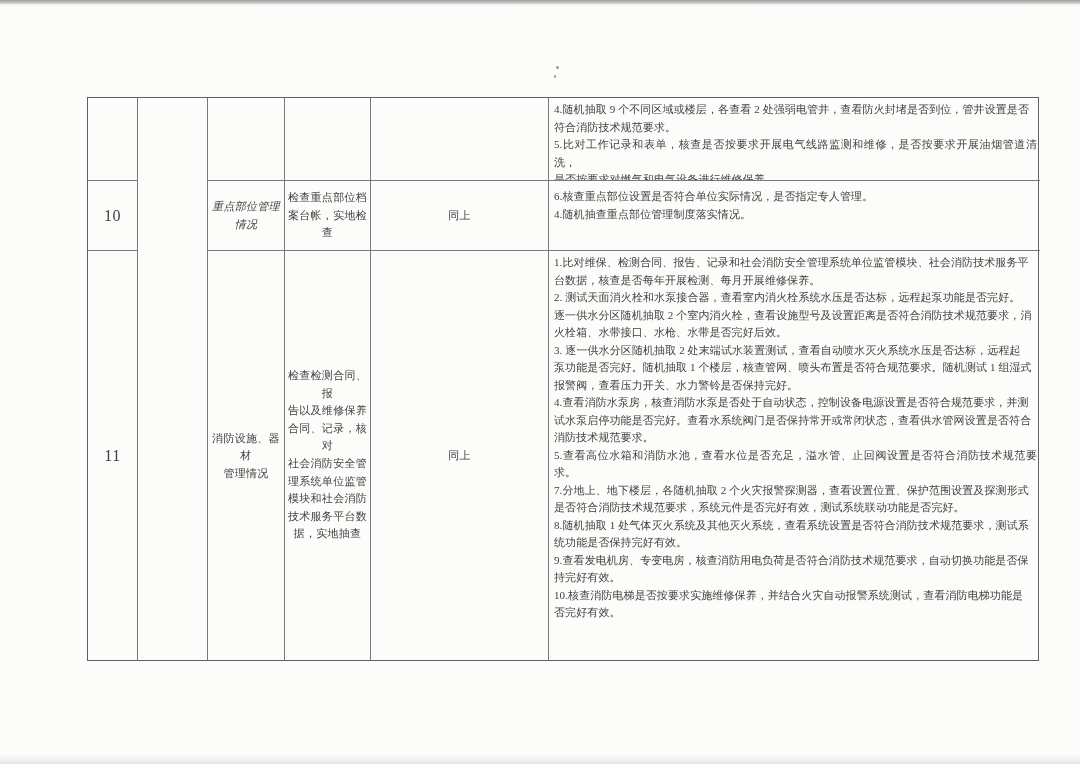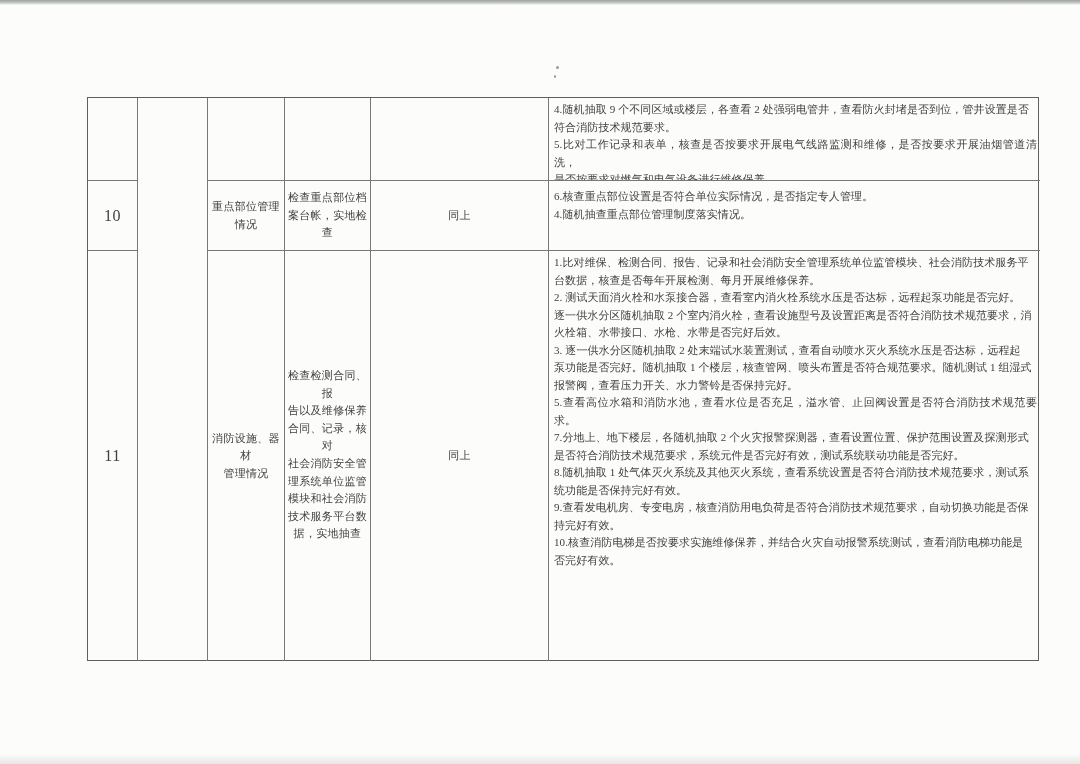--- a/index.html
+++ b/index.html
@@ -66,21 +66,21 @@
 
   <div class="tbl">
 
     <div class="cell cc num" style="left:0;top:0;width:50px;height:83px;"></div>
     <div class="cell cc num" style="left:0;top:83px;width:50px;height:70px;">10</div>
     <div class="cell cc num no-bb" style="left:0;top:153px;width:50px;height:410px;">11</div>
 
     <div class="cell cc no-bb" style="left:50px;top:0;width:70px;height:563px;"></div>
 
     <div class="cell cc" style="left:120px;top:0;width:77px;height:83px;"></div>
-    <div class="cell cc" style="left:120px;top:83px;width:77px;height:70px;">重点部位管理
+    <div class="cell cc" style="left:120px;top:83px;width:77px;height:70px;font-style:italic;">重点部位管理
 情况</div>
     <div class="cell cc no-bb" style="left:120px;top:153px;width:77px;height:410px;">消防设施、器材
 管理情况</div>
 
     <div class="cell cc" style="left:197px;top:0;width:86px;height:83px;"></div>
     <div class="cell cc" style="left:197px;top:83px;width:86px;height:70px;">检查重点部位档
 案台帐，实地检查</div>
     <div class="cell cc no-bb" style="left:197px;top:153px;width:86px;height:410px;font-family:Liberation Mono, monospace;">检查检测合同、报
 告以及维修保养
 合同、记录，核对
@@ -106,20 +106,23 @@
       </div>
     <div class="cell content no-br no-bb" style="left:461px;top:153px;width:491px;height:410px;">
         <div class="para">1.比对维保、检测合同、报告、记录和社会消防安全管理系统单位监管模块、社会消防技术服务平
 台数据，核查是否每年开展检测、每月开展维修保养。</div>
         <div class="para">2. 测试天面消火栓和水泵接合器，查看室内消火栓系统水压是否达标，远程起泵功能是否完好。
 逐一供水分区随机抽取 2 个室内消火栓，查看设施型号及设置距离是否符合消防技术规范要求，消
 火栓箱、水带接口、水枪、水带是否完好后效。</div>
         <div class="para">3. 逐一供水分区随机抽取 2 处末端试水装置测试，查看自动喷水灭火系统水压是否达标，远程起
 泵功能是否完好。随机抽取 1 个楼层，核查管网、喷头布置是否符合规范要求。随机测试 1 组湿式
 报警阀，查看压力开关、水力警铃是否保持完好。</div>
+        <div class="para">4.查看消防水泵房，核查消防水泵是否处于自动状态，控制设备电源设置是否符合规范要求，并测
+试水泵启停功能是否完好。查看水系统阀门是否保持常开或常闭状态，查看供水管网设置是否符合
+消防技术规范要求。</div>
         <div class="para">5.查看高位水箱和消防水池，查看水位是否充足，溢水管、止回阀设置是否符合消防技术规范要求。</div>
         <div class="para">7.分地上、地下楼层，各随机抽取 2 个火灾报警探测器，查看设置位置、保护范围设置及探测形式
 是否符合消防技术规范要求，系统元件是否完好有效，测试系统联动功能是否完好。</div>
         <div class="para">8.随机抽取 1 处气体灭火系统及其他灭火系统，查看系统设置是否符合消防技术规范要求，测试系
 统功能是否保持完好有效。</div>
         <div class="para">9.查看发电机房、专变电房，核查消防用电负荷是否符合消防技术规范要求，自动切换功能是否保
 持完好有效。</div>
         <div class="para">10.核查消防电梯是否按要求实施维修保养，并结合火灾自动报警系统测试，查看消防电梯功能是
 否完好有效。</div>
       </div>

